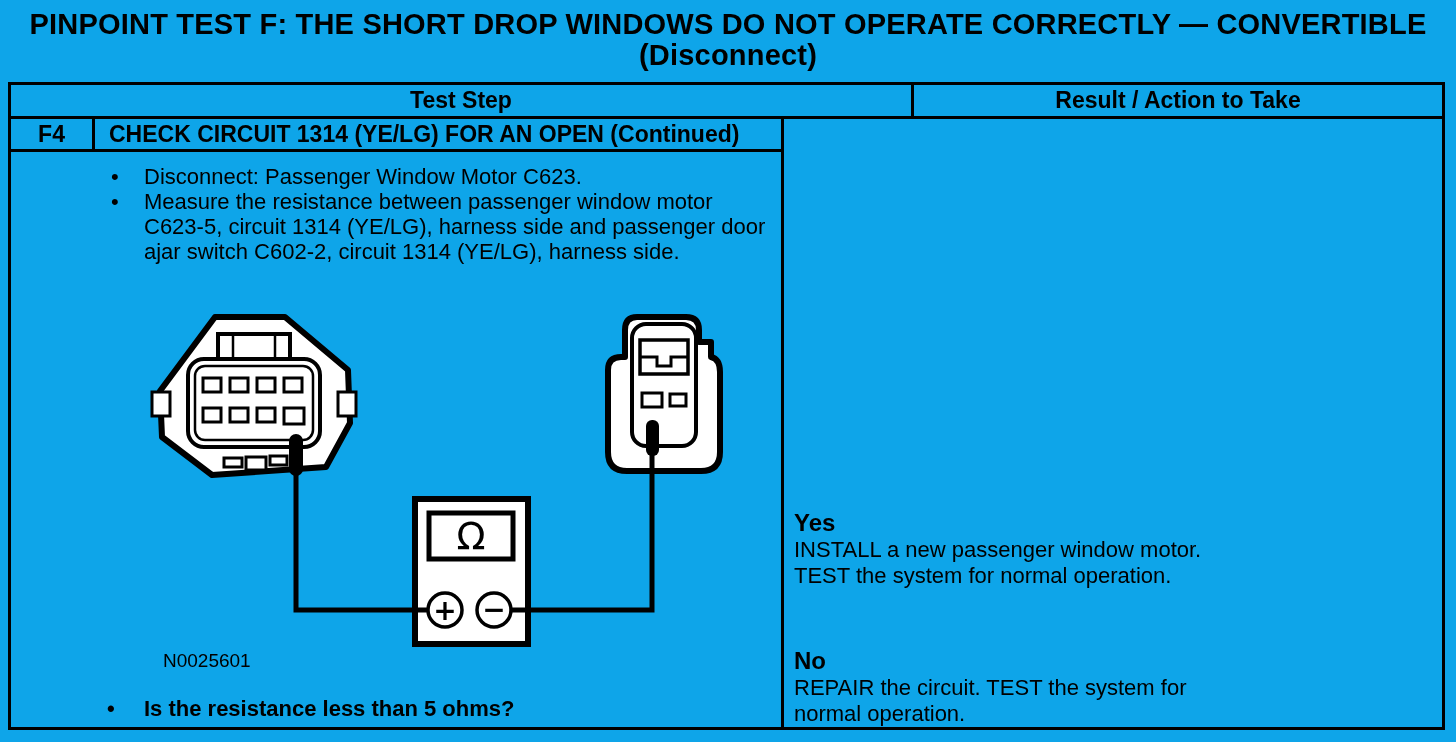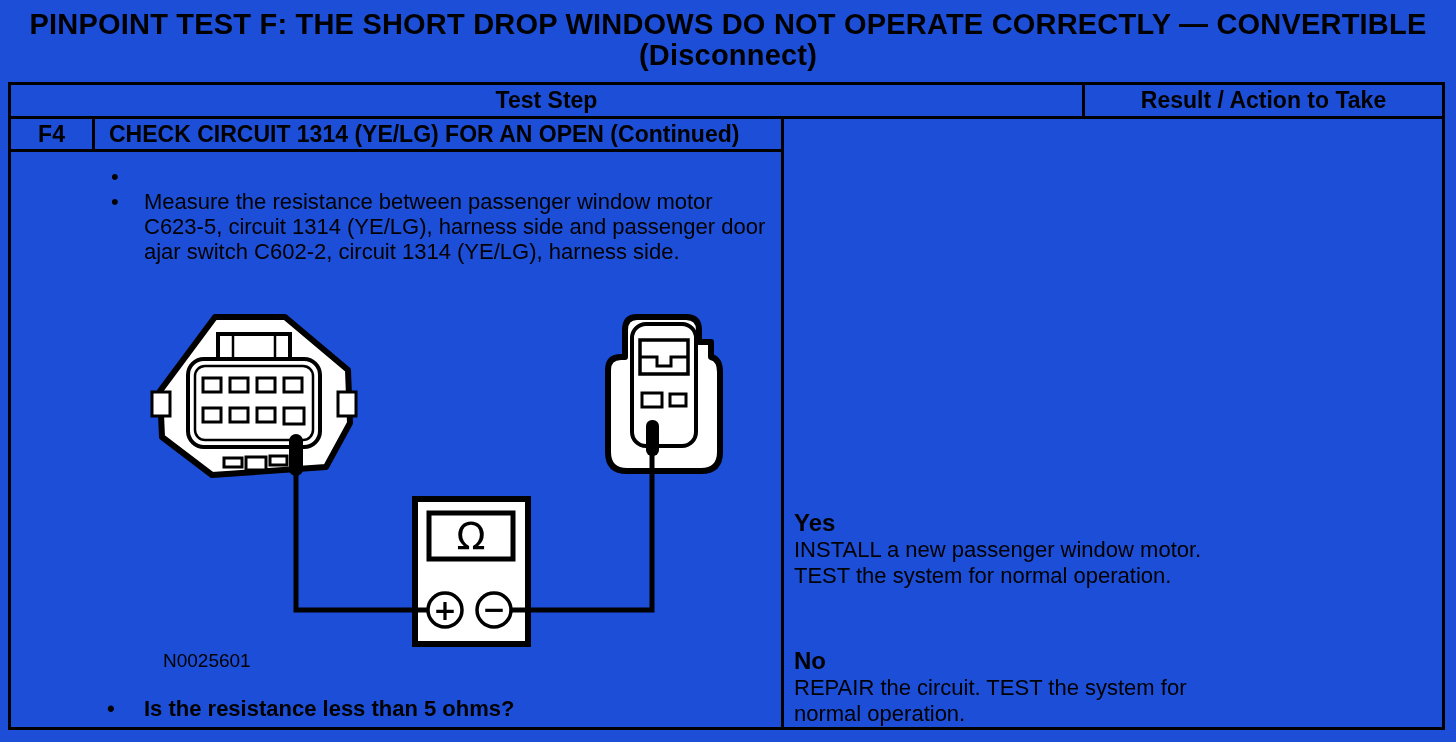--- a/index.html
+++ b/index.html
@@ -1,20 +1,20 @@
 <!DOCTYPE html>
 <html><head>
 <meta charset="utf-8">
 <style>
   html, body { margin: 0; padding: 0; background: #fff; }
   .doc {
     position: relative;
     width: 1456px;
     height: 742px;
-    background: #1d4ed8;
+    background: #0ea5e9;
     color: #000;
     font-family: "Liberation Sans", sans-serif;
     overflow: hidden;
   }
   .page-title {
     position: absolute;
     top: 9px; left: 0; right: 0;
     text-align: center;
     font-weight: bold;
     font-size: 29px;
@@ -30,21 +30,21 @@
   }
   .thead {
     display: flex;
     height: 31px;
     border-bottom: 3px solid #000;
     box-sizing: content-box;
     font-weight: bold;
     font-size: 23px;
   }
   .th { display: flex; align-items: center; justify-content: center; box-sizing: border-box; }
-  .th.left  { width: 1074px; border-right: 3px solid #000; }
+  .th.left  { width: 903px; border-right: 3px solid #000; }
   .th.right { flex: 1; }
   .tbody { display: flex; height: 608px; }
   .cell-left {
     width: 773px;
     border-right: 3px solid #000;
     box-sizing: border-box;
     position: relative;
   }
   .cell-right { flex: 1; position: relative; }
   .step-row {
@@ -121,20 +121,23 @@
         <div class="step-row">
           <div class="step-id">F4</div>
           <div class="step-title">CHECK CIRCUIT 1314 (YE/LG) FOR AN OPEN (Continued)</div>
         </div>
 
         <div class="step-content">
 
           <div class="bullets">
             <div class="bullet-item">
               <span class="bullet-marker">•</span>
+              <div>
+                <div>Disconnect: Passenger Window Motor C623.</div>
+              </div>
             </div>
             <div class="bullet-item">
               <span class="bullet-marker">•</span>
               <div>
                 <div>Measure the resistance between passenger window motor</div>
                 <div>C623-5, circuit 1314 (YE/LG), harness side and passenger door</div>
                 <div>ajar switch C602-2, circuit 1314 (YE/LG), harness side.</div>
               </div>
             </div>
           </div>

